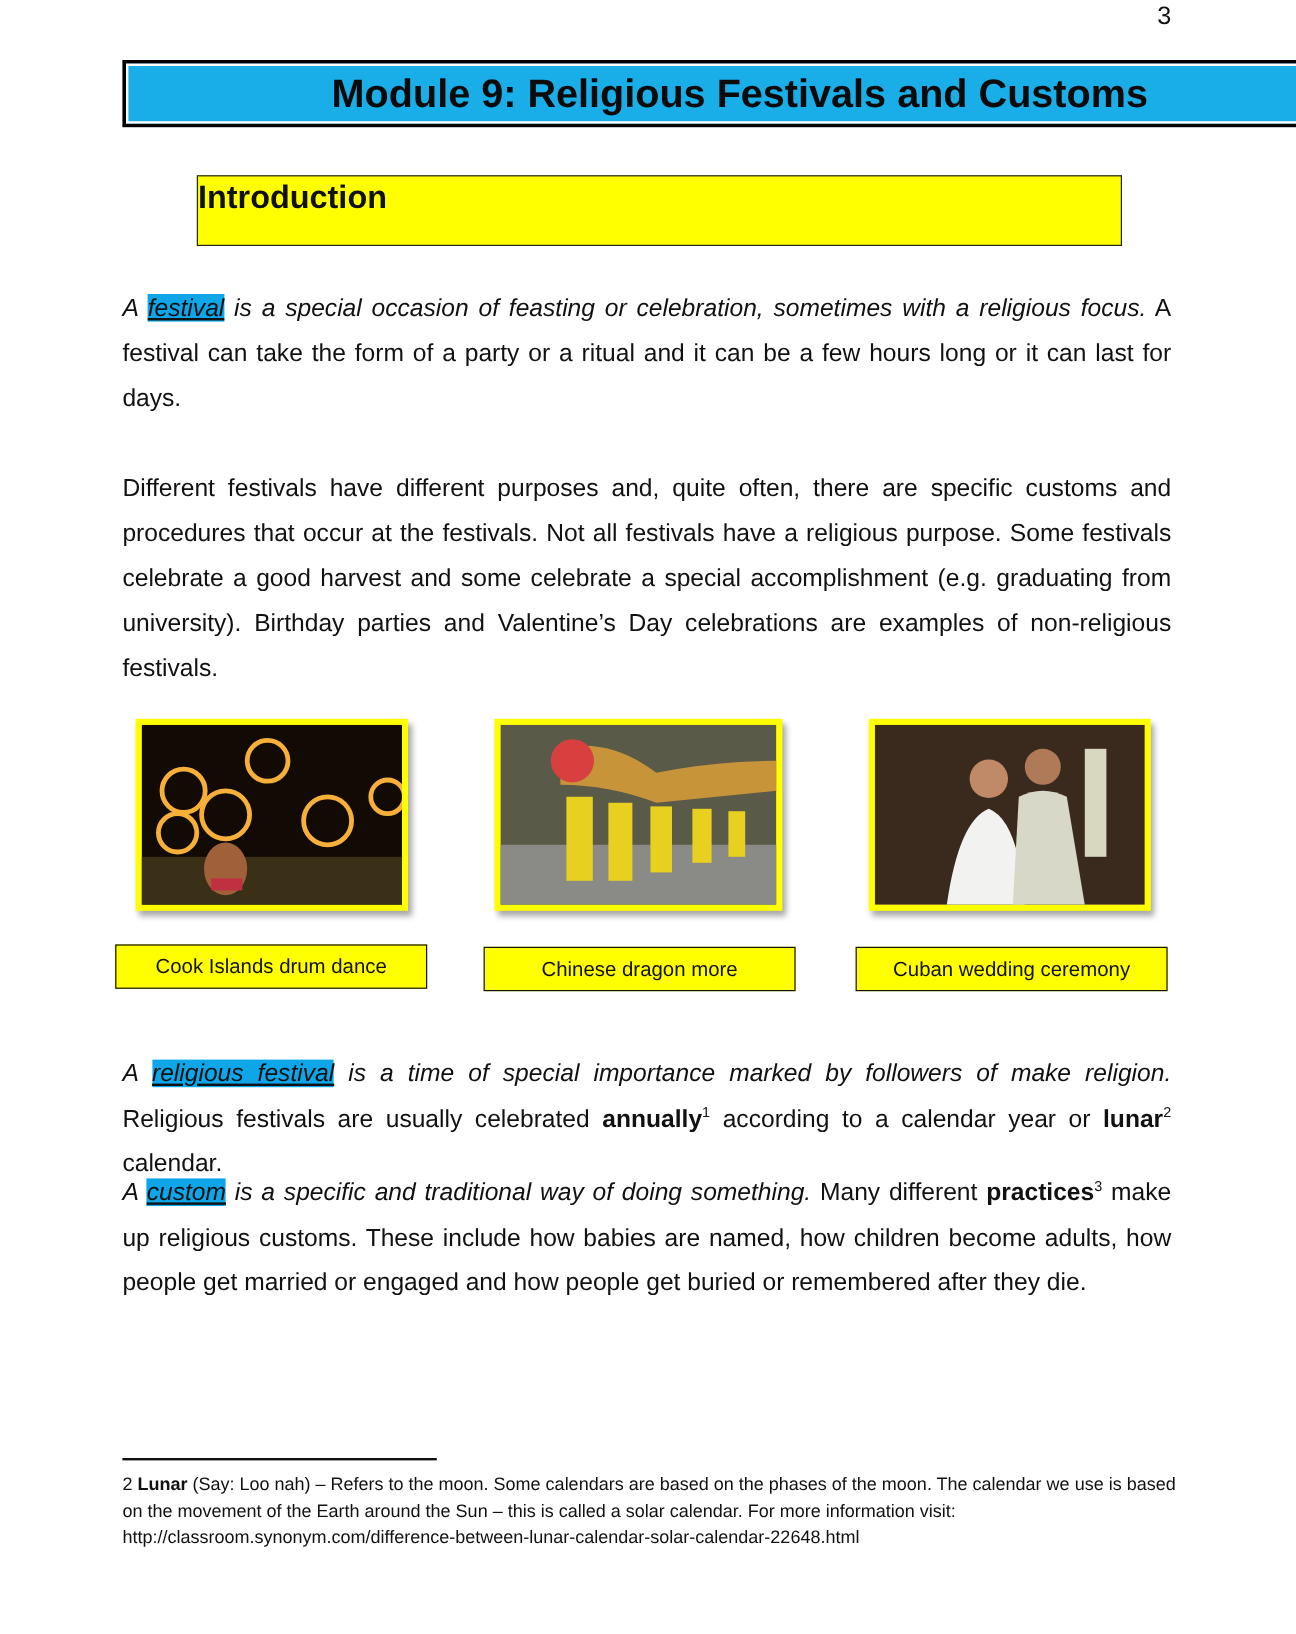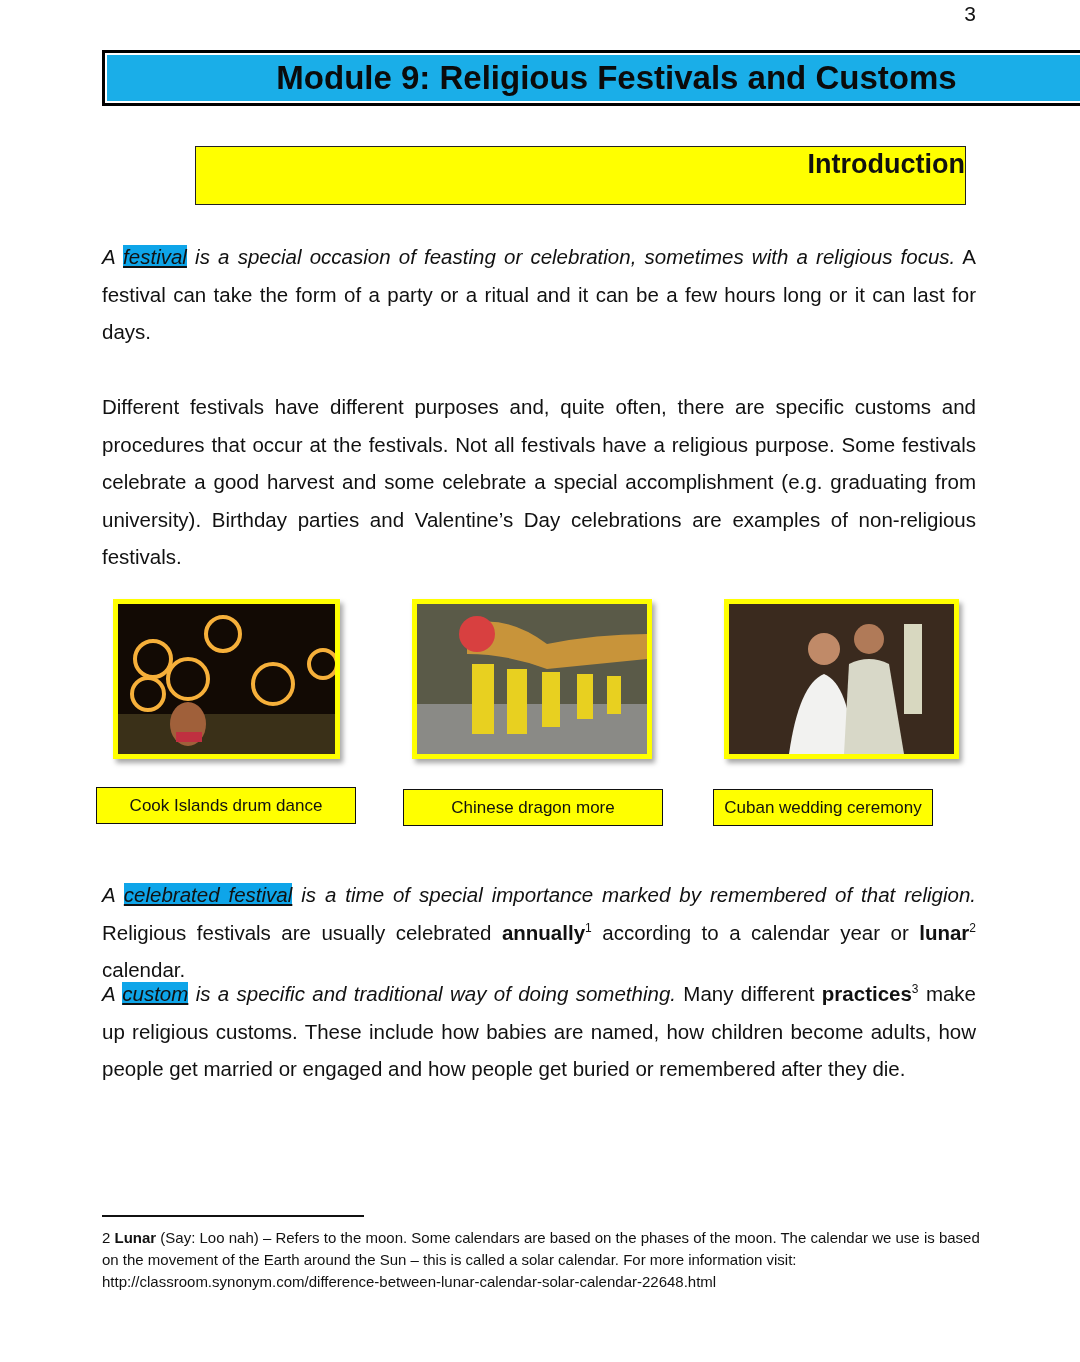--- a/index.html
+++ b/index.html
@@ -1,21 +1,21 @@
 <!DOCTYPE html>
 <html><head>
 <meta charset="utf-8">
 <style>
   html, body { margin:0; padding:0; background:#ffffff; }
   body { width:1080px; height:1362px; position:relative; overflow:hidden; font-family:"Liberation Sans", sans-serif; color:#111; }
   .page-number { position:absolute; top:2px; right:104px; font-size:21px; }
   .title-box { position:absolute; left:102px; top:50px; width:1029px; height:56px; background:#000; box-sizing:border-box; padding:3px; }
   .title-inner { width:100%; height:100%; background:#1aaee8; border:2px solid #fff; box-sizing:border-box; display:flex; align-items:center; justify-content:center; }
   .title-text { font-size:33px; font-weight:bold; color:#0b0b0b; }
-  .intro-box { position:absolute; left:164px; top:146px; width:771px; height:59px; background:#ffff00; border:1px solid #222; box-sizing:border-box; text-align:right;margin-left:31px; }
+  .intro-box { position:absolute; left:164px; top:146px; width:771px; height:59px; background:#ffff00; border:1px solid #222; box-sizing:border-box; text-align:left; }
   .intro-text { font-size:27px; font-weight:bold; display:block; margin-top:2px; }
   .para { position:absolute; left:102px; width:874px; font-size:20.5px; line-height:37.6px; text-align:justify; }
   .hl { background:#0ea5e9; text-decoration:underline; }
   .it { font-style:italic; }
   sup { font-size:12px; line-height:0; }
   .photo { position:absolute; top:599px; height:160px; background:#ffff00; box-shadow:3px 4px 5px rgba(0,0,0,0.35); box-sizing:border-box; padding:5px; }
   .photo-inner { width:100%; height:100%; }
   .caption { position:absolute; height:37px; background:#ffff00; border:1.5px solid #111; box-sizing:border-box; display:flex; align-items:center; justify-content:center; font-size:17px; }
   .footnote-rule { position:absolute; left:102px; top:1215px; width:262px; border-top:2px solid #111; }
   .footnotes { position:absolute; left:102px; top:1227px; width:880px; font-size:15px; line-height:22px; }
@@ -79,24 +79,24 @@
     <path d="M60 150 Q70 80 95 70 Q120 80 125 150 Z" fill="#f2f2f0"></path>
     <circle cx="95" cy="45" r="16" fill="#c08a68"></circle>
     <path d="M115 150 L120 60 Q140 50 160 60 L175 150 Z" fill="#d8d8c8"></path>
     <circle cx="140" cy="35" r="15" fill="#b07a58"></circle>
     <rect x="175" y="20" width="18" height="90" fill="#d8d8c0"></rect>
   </svg>
 </div>
 
 <div class="caption" style="left:96px; top:787px; width:260px;text-align:right;">Cook Islands drum dance</div>
 <div class="caption" style="left:403px; top:789px; width:260px;">Chinese dragon more</div>
-<div class="caption" style="left:713px; top:789px; width:220px;text-align:right;">Cuban wedding ceremony</div>
+<div class="caption" style="left:713px; top:789px; width:260px;text-align:right;">Cuban wedding ceremony</div>
 
 <div class="para" style="top:876px;">
-  <span class="it">A </span><span class="it hl">celebrated festival</span><span class="it"> is a time of special importance marked by remembered of that religion.</span><span> Religious festivals are usually celebrated </span><b>annually</b><sup>1</sup><span> according to a calendar year or </span><b>lunar</b><sup>2</sup><span> calendar.</span>
+  <span class="it">A </span><span class="it hl">religious festival</span><span class="it"> is a time of special importance marked by followers of make religion.</span><span> Religious festivals are usually celebrated </span><b>annually</b><sup>1</sup><span> according to a calendar year or </span><b>lunar</b><sup>2</sup><span> calendar.</span>
 </div>
 
 <div class="para" style="top:975px;">
   <span class="it">A </span><span class="it hl">custom</span><span class="it"> is a specific and traditional way of doing something.</span><span>  Many different </span><b>practices</b><sup>3</sup><span> make up religious customs. These include how babies are named, how children become adults, how people get married or engaged and how people get buried or remembered after they die.</span>
 </div>
 
 <div class="footnote-rule"></div>
 <div class="footnotes">
   <div><span>2 </span><b>Lunar</b><span> (Say: Loo nah) – Refers to the moon.  Some calendars are based on the phases of the moon.  The calendar we use is based on the movement of the Earth around the Sun – this is called a solar calendar. For more information visit: http://classroom.synonym.com/difference-between-lunar-calendar-solar-calendar-22648.html</span></div>
 </div>

